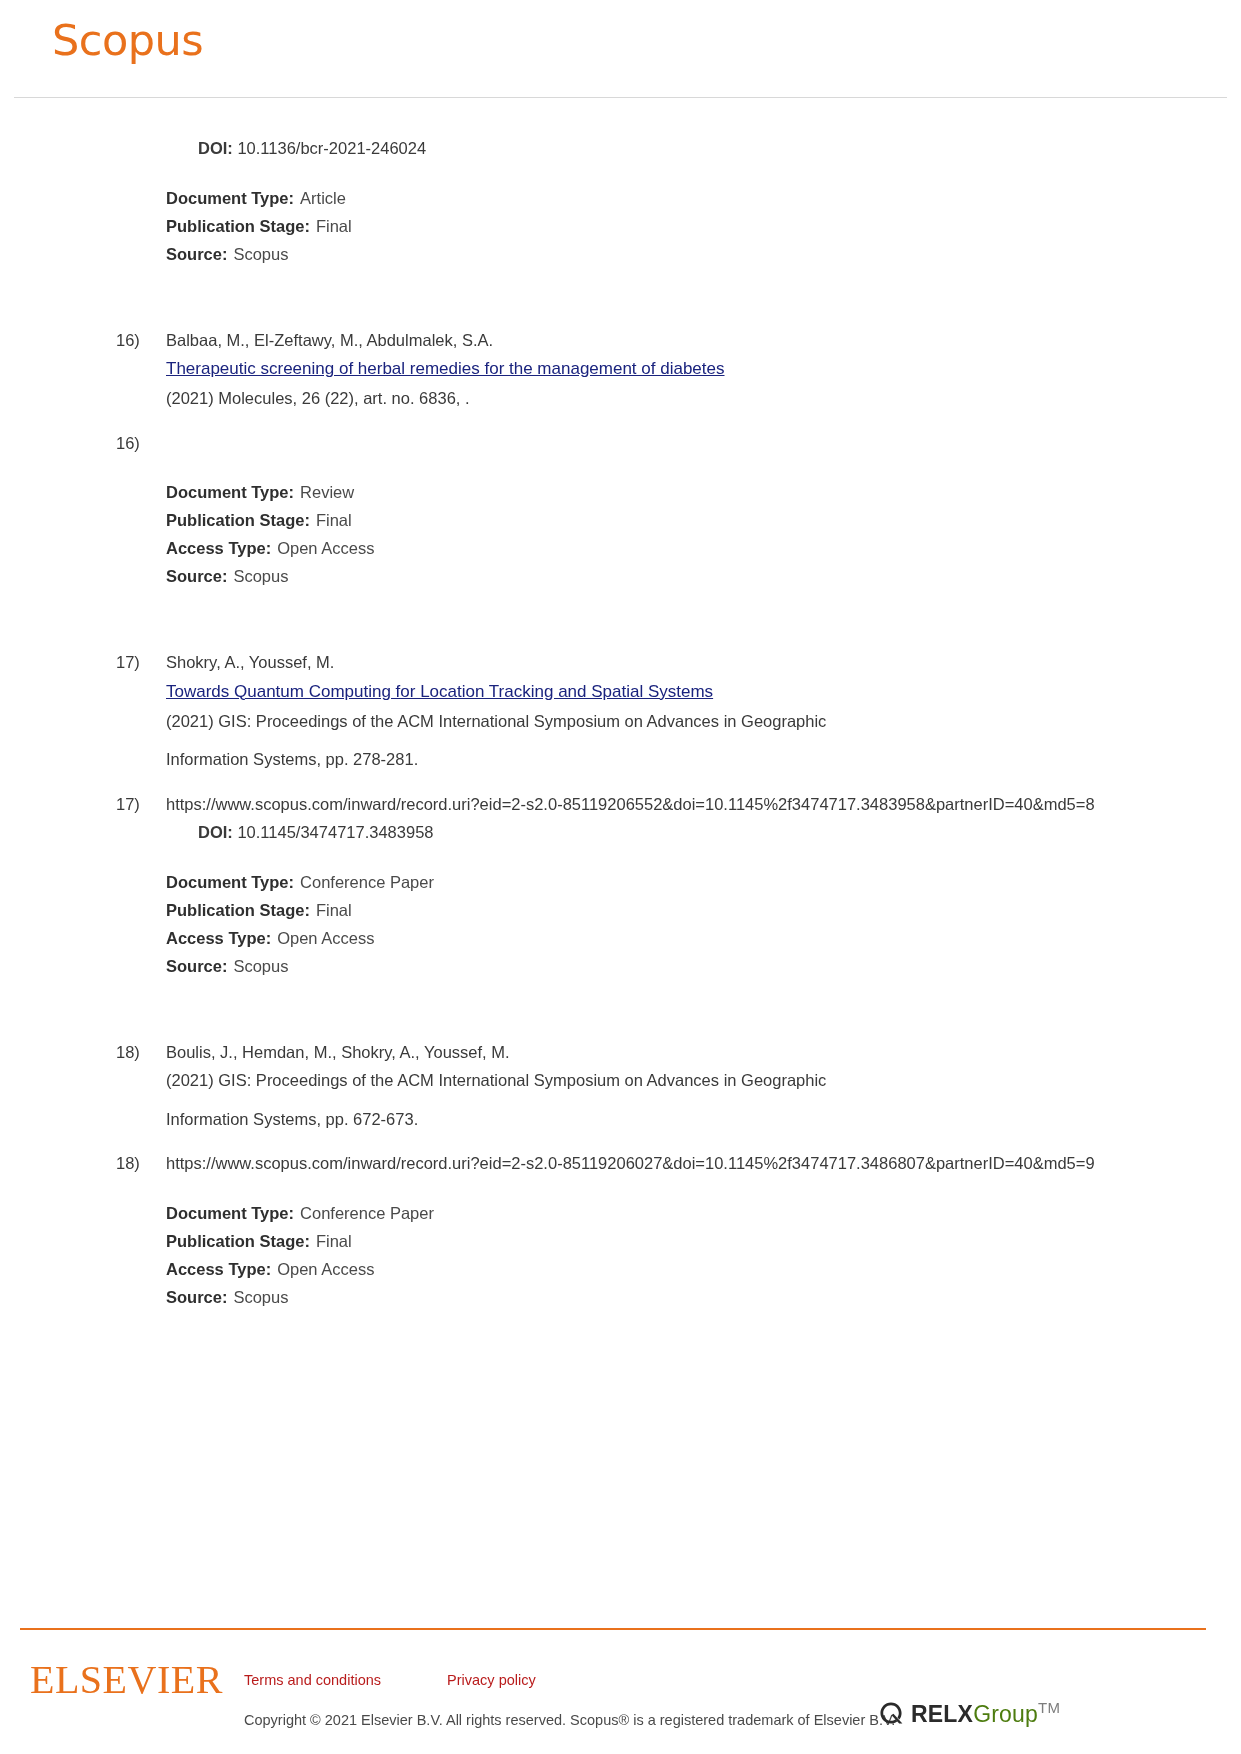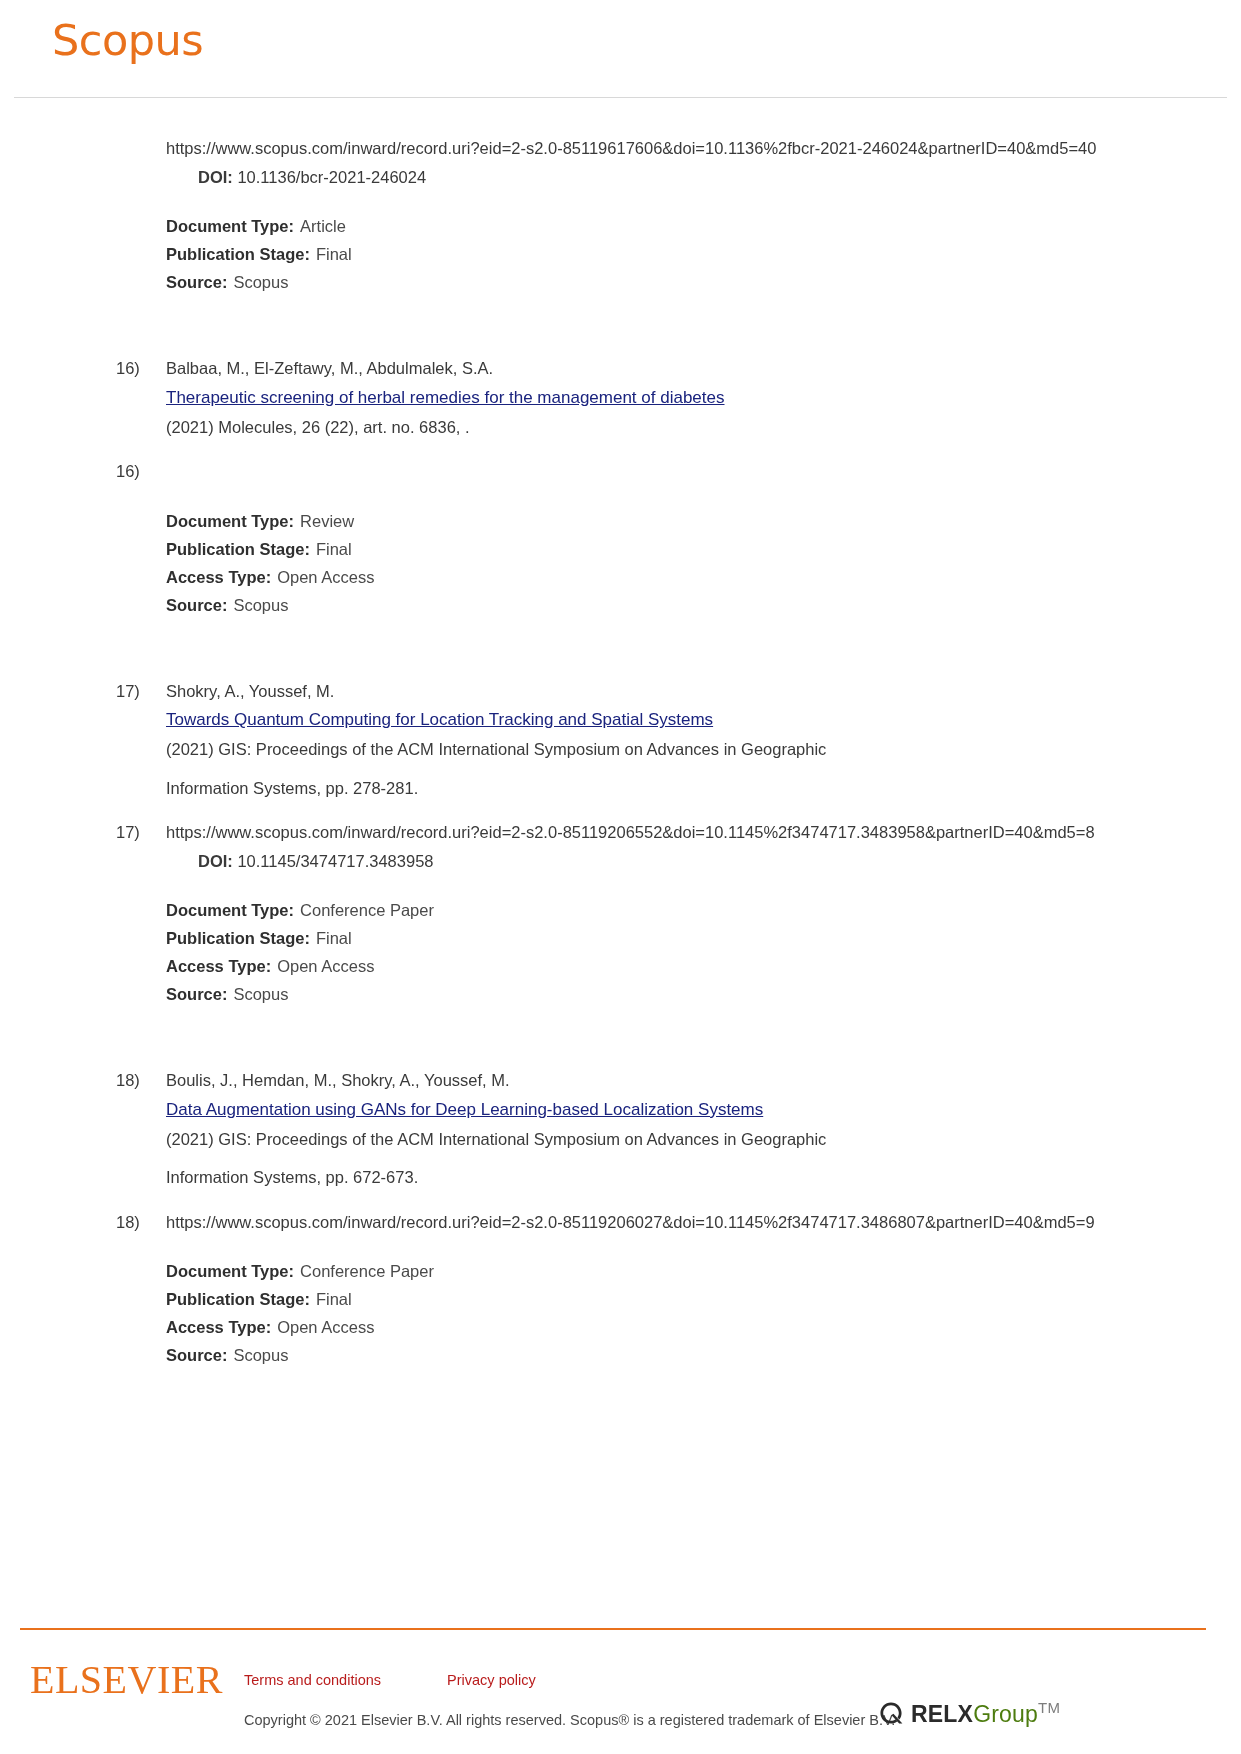--- a/index.html
+++ b/index.html
@@ -214,21 +214,20 @@
 
 <div class="page-header">
   <div class="brand">Scopus</div>
   <div class="header-rule"></div>
 </div>
 
 <div class="doc-body">
 
   <div class="entry">
     <div class="block">
-      <div class="url-text">https://www.scopus.com/inward/record.uri?eid=2-s2.0-85119617606&amp;doi=10.1136%2fbcr-2021-246024&amp;partnerID=40&amp;md5=40</div>
       <div class="doi-line">
         <span class="doi-label">DOI:</span>
         <span>10.1136/bcr-2021-246024</span>
       </div>
       <div class="meta">
         <div class="meta-row">
           <span class="meta-key">Document Type:</span><span class="meta-val">Article</span>
         </div>
         <div class="meta-row">
           <span class="meta-key">Publication Stage:</span><span class="meta-val">Final</span>
@@ -320,21 +319,20 @@
     </div>
   </div>
 
   <div class="gap-lg"></div>
 
   <div class="entry">
     <div class="ref-line">
       <div class="ref-num">18)</div>
       <div class="ref-body">
         <div class="authors">Boulis, J., Hemdan, M., Shokry, A., Youssef, M.</div>
-        <div><span class="title-link">Data Augmentation using GANs for Deep Learning-based Localization Systems</span></div>
         <div class="citation">(2021) GIS: Proceedings of the ACM International Symposium on Advances in Geographic</div>
         <div class="citation wrapped">Information Systems, pp. 672-673.</div>
       </div>
     </div>
 
     <div class="gap-sm"></div>
 
     <div class="ref-line">
       <div class="ref-num">18)</div>
       <div class="ref-body">

